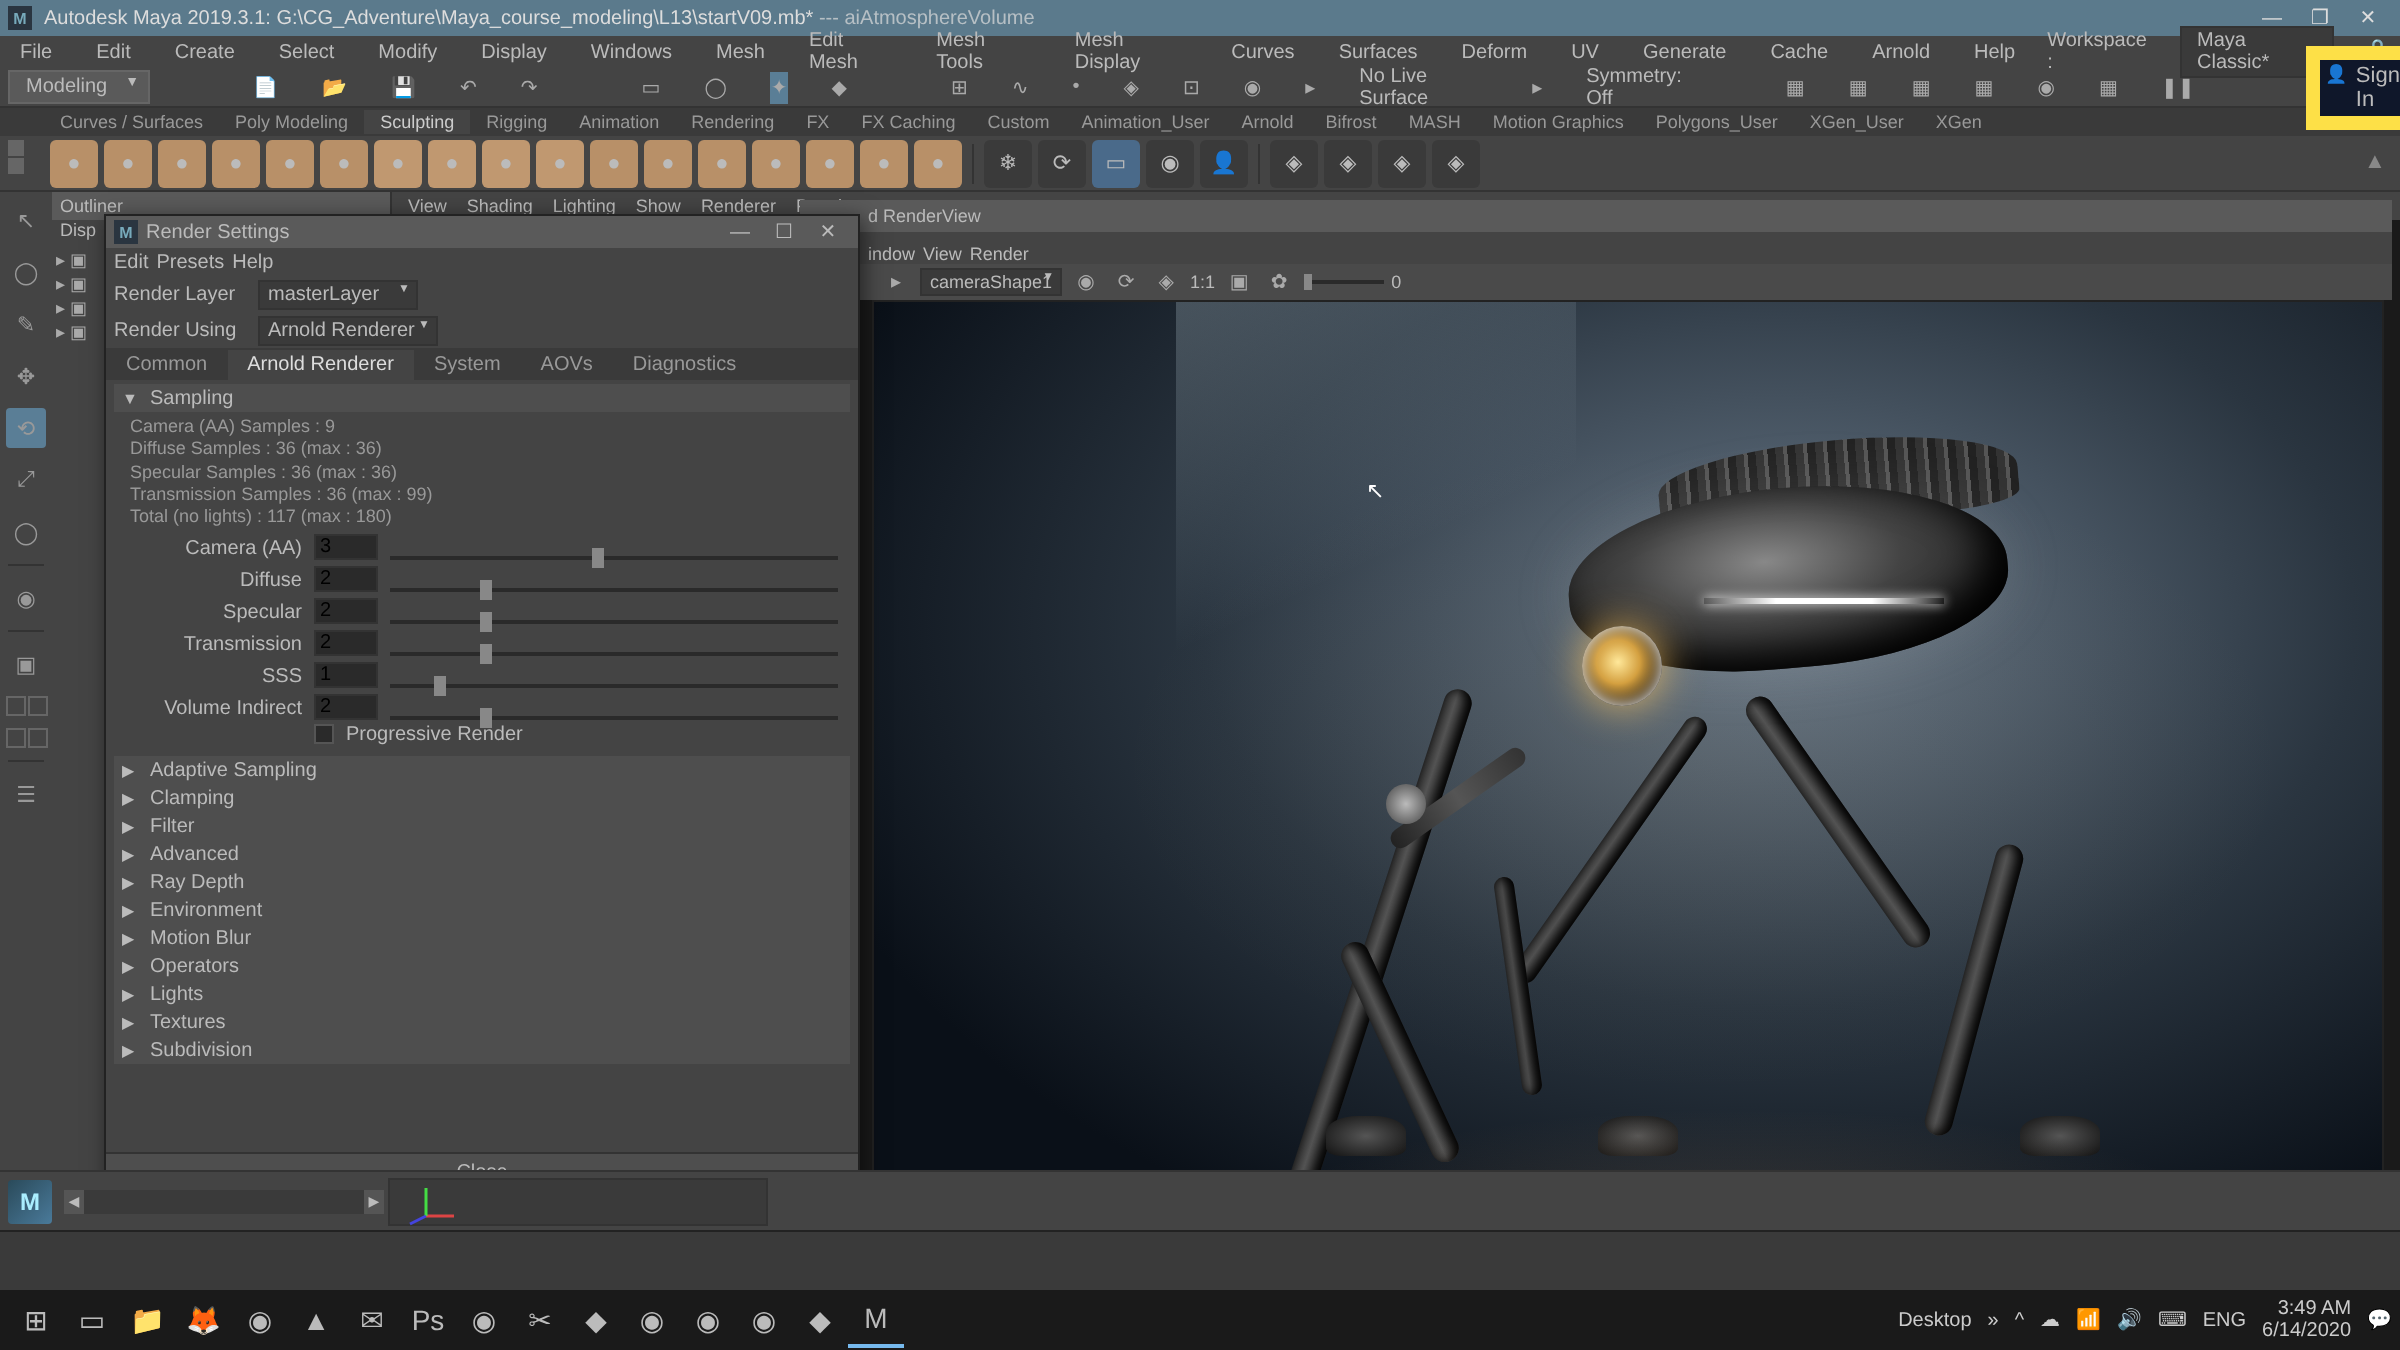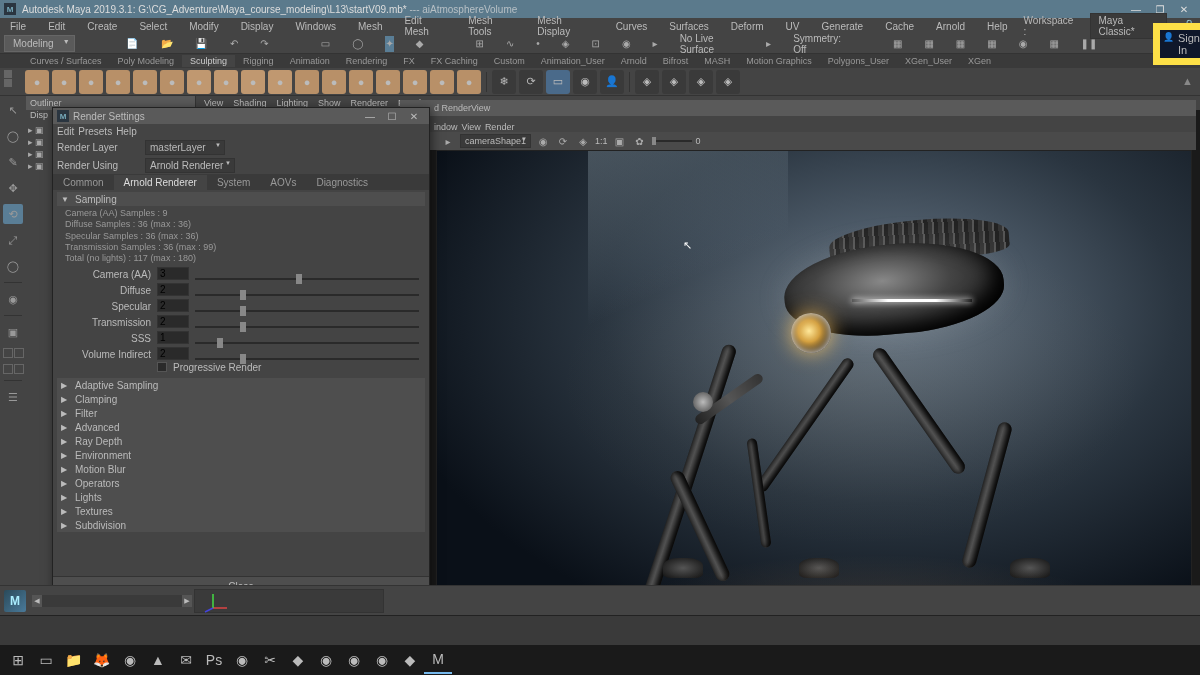--- a/index.html
+++ b/index.html
@@ -91,21 +91,21 @@
 .ground-glow { position: absolute; left: 25%; right: 10%; bottom: 0; height: 60px; background: radial-gradient(ellipse at 50% 100%, rgba(180,140,100,0.2), transparent 70%); }
 .cursor-ptr { position: absolute; left: 246px; top: 88px; width: 10px; height: 14px; color: #fff; font-size: 11px; }
 
 
 .render-settings { position: absolute; left: 52px; top: 107px; width: 378px; height: 490px; background: #444; border: 1px solid #222; box-shadow: 2px 2px 10px rgba(0,0,0,0.5); display: flex; flex-direction: column; }
 .rs-title { height: 16px; background: #5a5a5a; display: flex; align-items: center; padding: 0 4px; font-size: 10px; }
 .rs-title .maya-m { width: 12px; height: 12px; margin-right: 4px; background: #2a3540; color: #7ab; display: flex; align-items: center; justify-content: center; font-size: 8px; font-weight: bold; }
 .rs-title .t { flex: 1; }
 .rs-title .wbtn { width: 22px; height: 16px; display: flex; align-items: center; justify-content: center; cursor: pointer; }
 .rs-menu { height: 14px; background: #444; display: flex; align-items: center; padding: 0 4px; font-size: 10px; gap: 4px; }
-.rs-row { height: 18px; display: flex; align-items: center; padding: 0 4px; font-size: 10px; gap: 22px; }
+.rs-row { height: 18px; display: flex; align-items: center; padding: 0 4px; font-size: 10px; gap: 6px; }
 .rs-label { width: 66px; text-align: left; }
 .rs-dd { flex: 0 0 80px; background: #3a3a3a; padding: 1px 4px; border: 1px solid #333; position: relative; }
 .rs-dd::after { content: '▼'; position: absolute; right: 3px; font-size: 6px; }
 .rs-tabs { height: 16px; background: #3a3a3a; display: flex; align-items: center; font-size: 10px; }
 .rs-tab { padding: 2px 10px; cursor: pointer; color: #999; }
 .rs-tab.active { background: #444; color: #ddd; }
 .rs-body { flex: 1; overflow: auto; padding: 2px 4px; }
 .rs-section { margin-bottom: 2px; }
 .rs-sec-head { height: 14px; background: #4e4e4e; display: flex; align-items: center; padding: 0 4px; font-size: 10px; cursor: pointer; gap: 4px; }
 .rs-sec-head .arrow { font-size: 8px; width: 10px; }
@@ -541,13 +541,28 @@
   <div class="tb-item">✉</div>
   <div class="tb-item">Ps</div>
   <div class="tb-item">◉</div>
   <div class="tb-item">✂</div>
   <div class="tb-item">◆</div>
   <div class="tb-item">◉</div>
   <div class="tb-item">◉</div>
   <div class="tb-item">◉</div>
   <div class="tb-item">◆</div>
   <div class="tb-item active">M</div>
+  <div class="tray">
+    <span>Desktop</span>
+    <span>»</span>
+    <span>^</span>
+    <span>☁</span>
+    <span>📶</span>
+    <span>🔊</span>
+    <span>⌨</span>
+    <span>ENG</span>
+    <div class="clock">
+      <div>3:49 AM</div>
+      <div>6/14/2020</div>
+    </div>
+    <span>💬</span>
+  </div>
 </div>
 
 </body></html>

